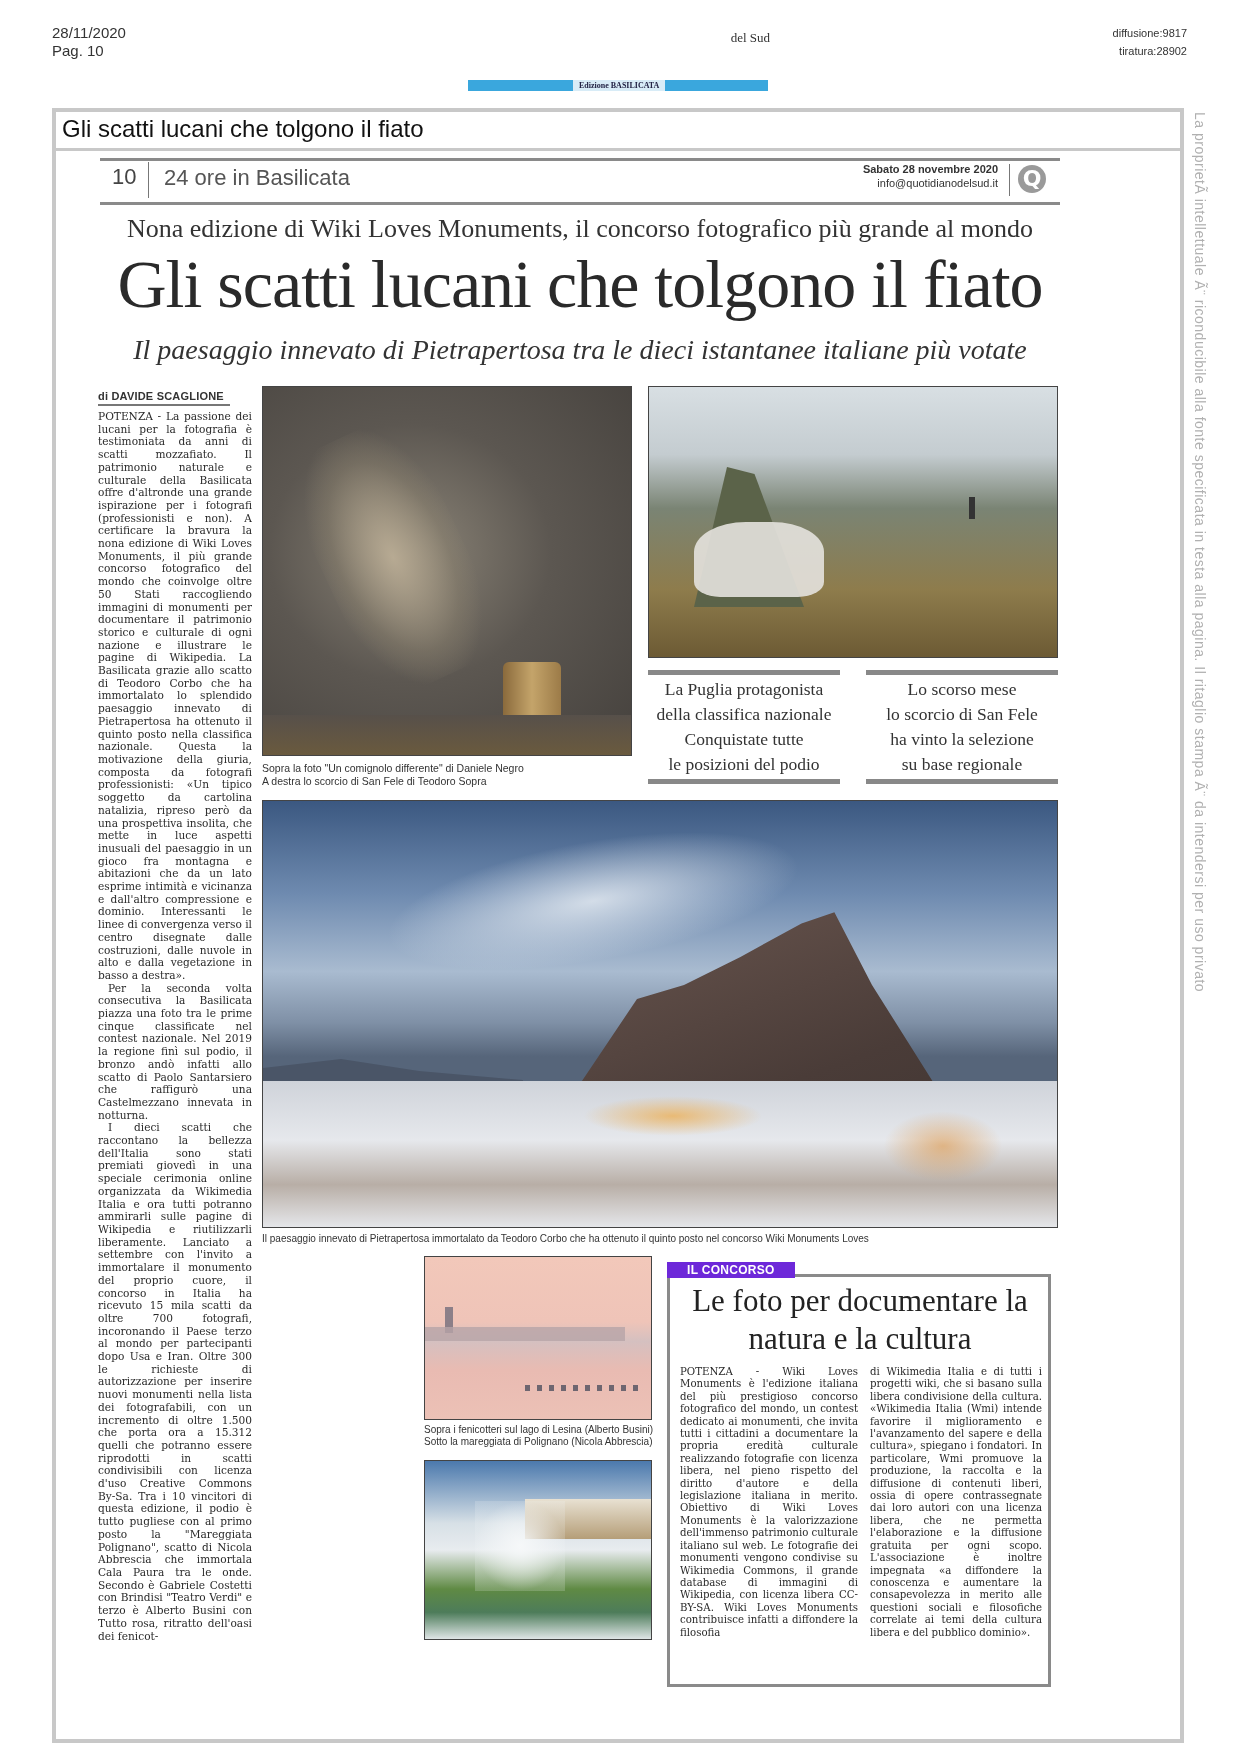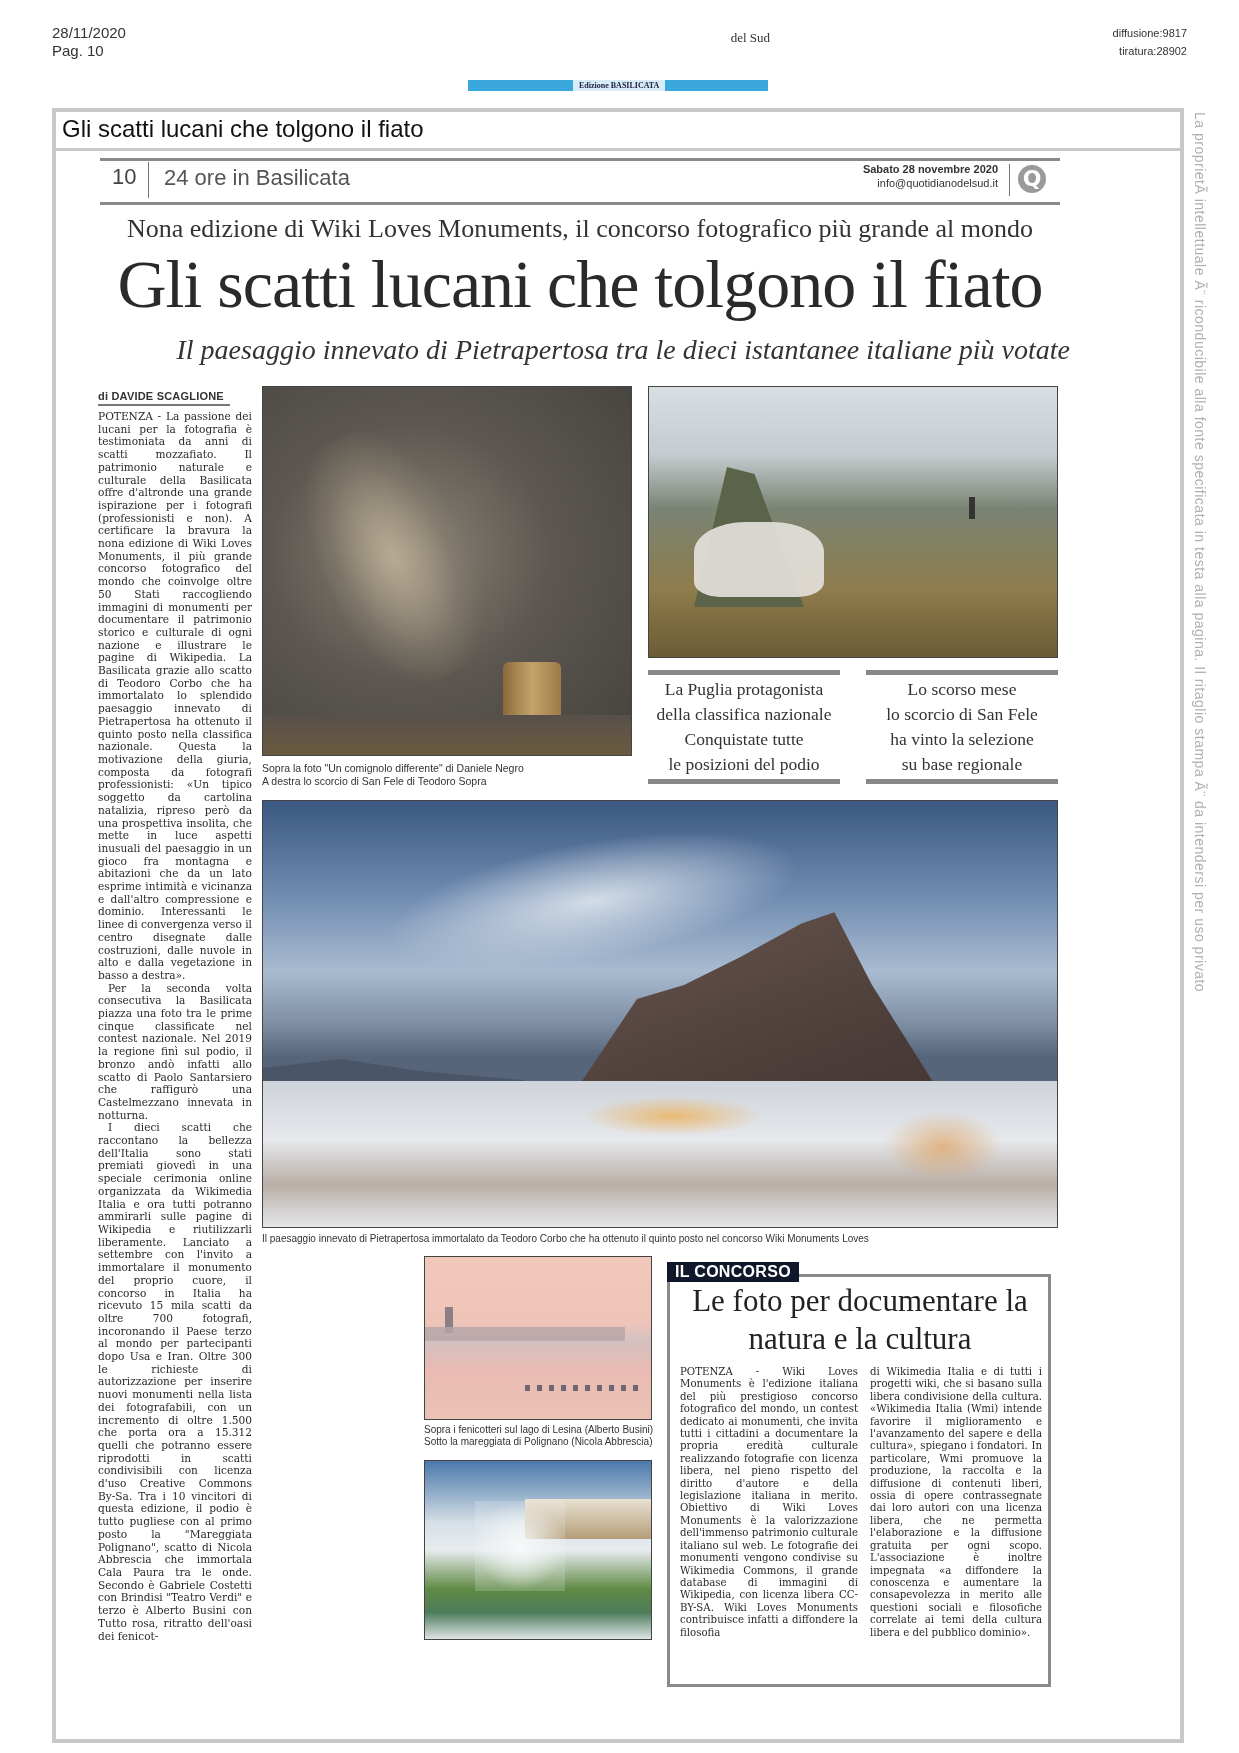--- a/index.html
+++ b/index.html
@@ -21,31 +21,31 @@
   .sect{left:100px;top:162px;width:960px;height:44px;}
   .sect .pn{position:absolute;left:12px;top:2px;font-size:22px;color:#444;}
   .sect .vline{position:absolute;left:48px;top:0;width:1px;height:36px;background:#777;}
   .sect .sname{position:absolute;left:64px;top:3px;font-size:22px;color:#555;}
   .sect .date{position:absolute;right:62px;top:0;text-align:right;font-size:11px;line-height:14px;color:#333;}
   .sect .date b{font-size:11px;}
   .sect .vline2{position:absolute;right:50px;top:2px;width:1px;height:32px;background:#777;}
   .sect .qicon{position:absolute;right:14px;top:3px;width:28px;height:28px;border-radius:50%;background:#9a9a9a;color:#fff;font-weight:bold;font-size:22px;line-height:28px;text-align:center;font-family:"DejaVu Sans",sans-serif;}
   .kicker{left:100px;top:214px;width:960px;text-align:center;font-family:"Liberation Serif",serif;font-size:26px;color:#333;}
   .headline{left:90px;top:246px;width:980px;text-align:center;font-family:"Liberation Serif",serif;font-size:68px;line-height:76px;color:#2a2a2a;letter-spacing:-1px;}
-  .subhead{left:90px;top:334px;width:980px;text-align:right;font-family:"Liberation Serif",serif;font-style:italic;font-size:28px;color:#333;}
+  .subhead{left:90px;top:334px;width:980px;text-align:center;font-family:"Liberation Serif",serif;font-style:italic;font-size:28px;color:#333;}
   .byline{left:98px;top:390px;width:132px;font-size:11px;font-weight:bold;color:#333;border-bottom:2px solid #777;padding-bottom:2px;letter-spacing:0.2px;}
   .col{font-family:"DejaVu Serif","Liberation Serif",serif;font-size:10.6px;line-height:12.7px;color:#2a2a2a;text-align:justify;hyphens:auto;}
   .col p{margin:0;}
   .col p+p{text-indent:10px;}
   .photo{border:1px solid #444;box-sizing:border-box;overflow:hidden;}
   .cap{font-family:"Liberation Sans",sans-serif;font-size:10.5px;line-height:13px;color:#333;}
   .pull{font-family:"Liberation Serif",serif;font-size:17.5px;line-height:25px;text-align:center;color:#333;}
   .pull .top,.pull .bot{height:5px;background:#888;}
   .box{left:667px;top:1275px;width:384px;height:412px;border:3px solid #8a8a8a;border-top:none;box-sizing:border-box;}
-  .box-tag{left:667px;top:1262px;background:#0f172a;color:#fff;font-weight:bold;font-size:16px;padding:1px 8px;letter-spacing:0.3px;}
+  .box-tag{left:667px;top:1262px;background:#6d28d9;color:#fff;font-weight:bold;font-size:12px;padding:1px 20px;letter-spacing:0.3px;}
   .box-topline{left:752px;top:1274px;width:299px;height:3px;background:#8a8a8a;}
   .box-title{left:680px;top:1282px;width:360px;text-align:center;font-family:"Liberation Serif",serif;font-size:31px;line-height:38px;color:#222;}
 </style>
 </head>
 <body>
 
 <div class="abs meta-left">
   <div>28/11/2020</div>
   <div>Pag. 10</div>
 </div>

